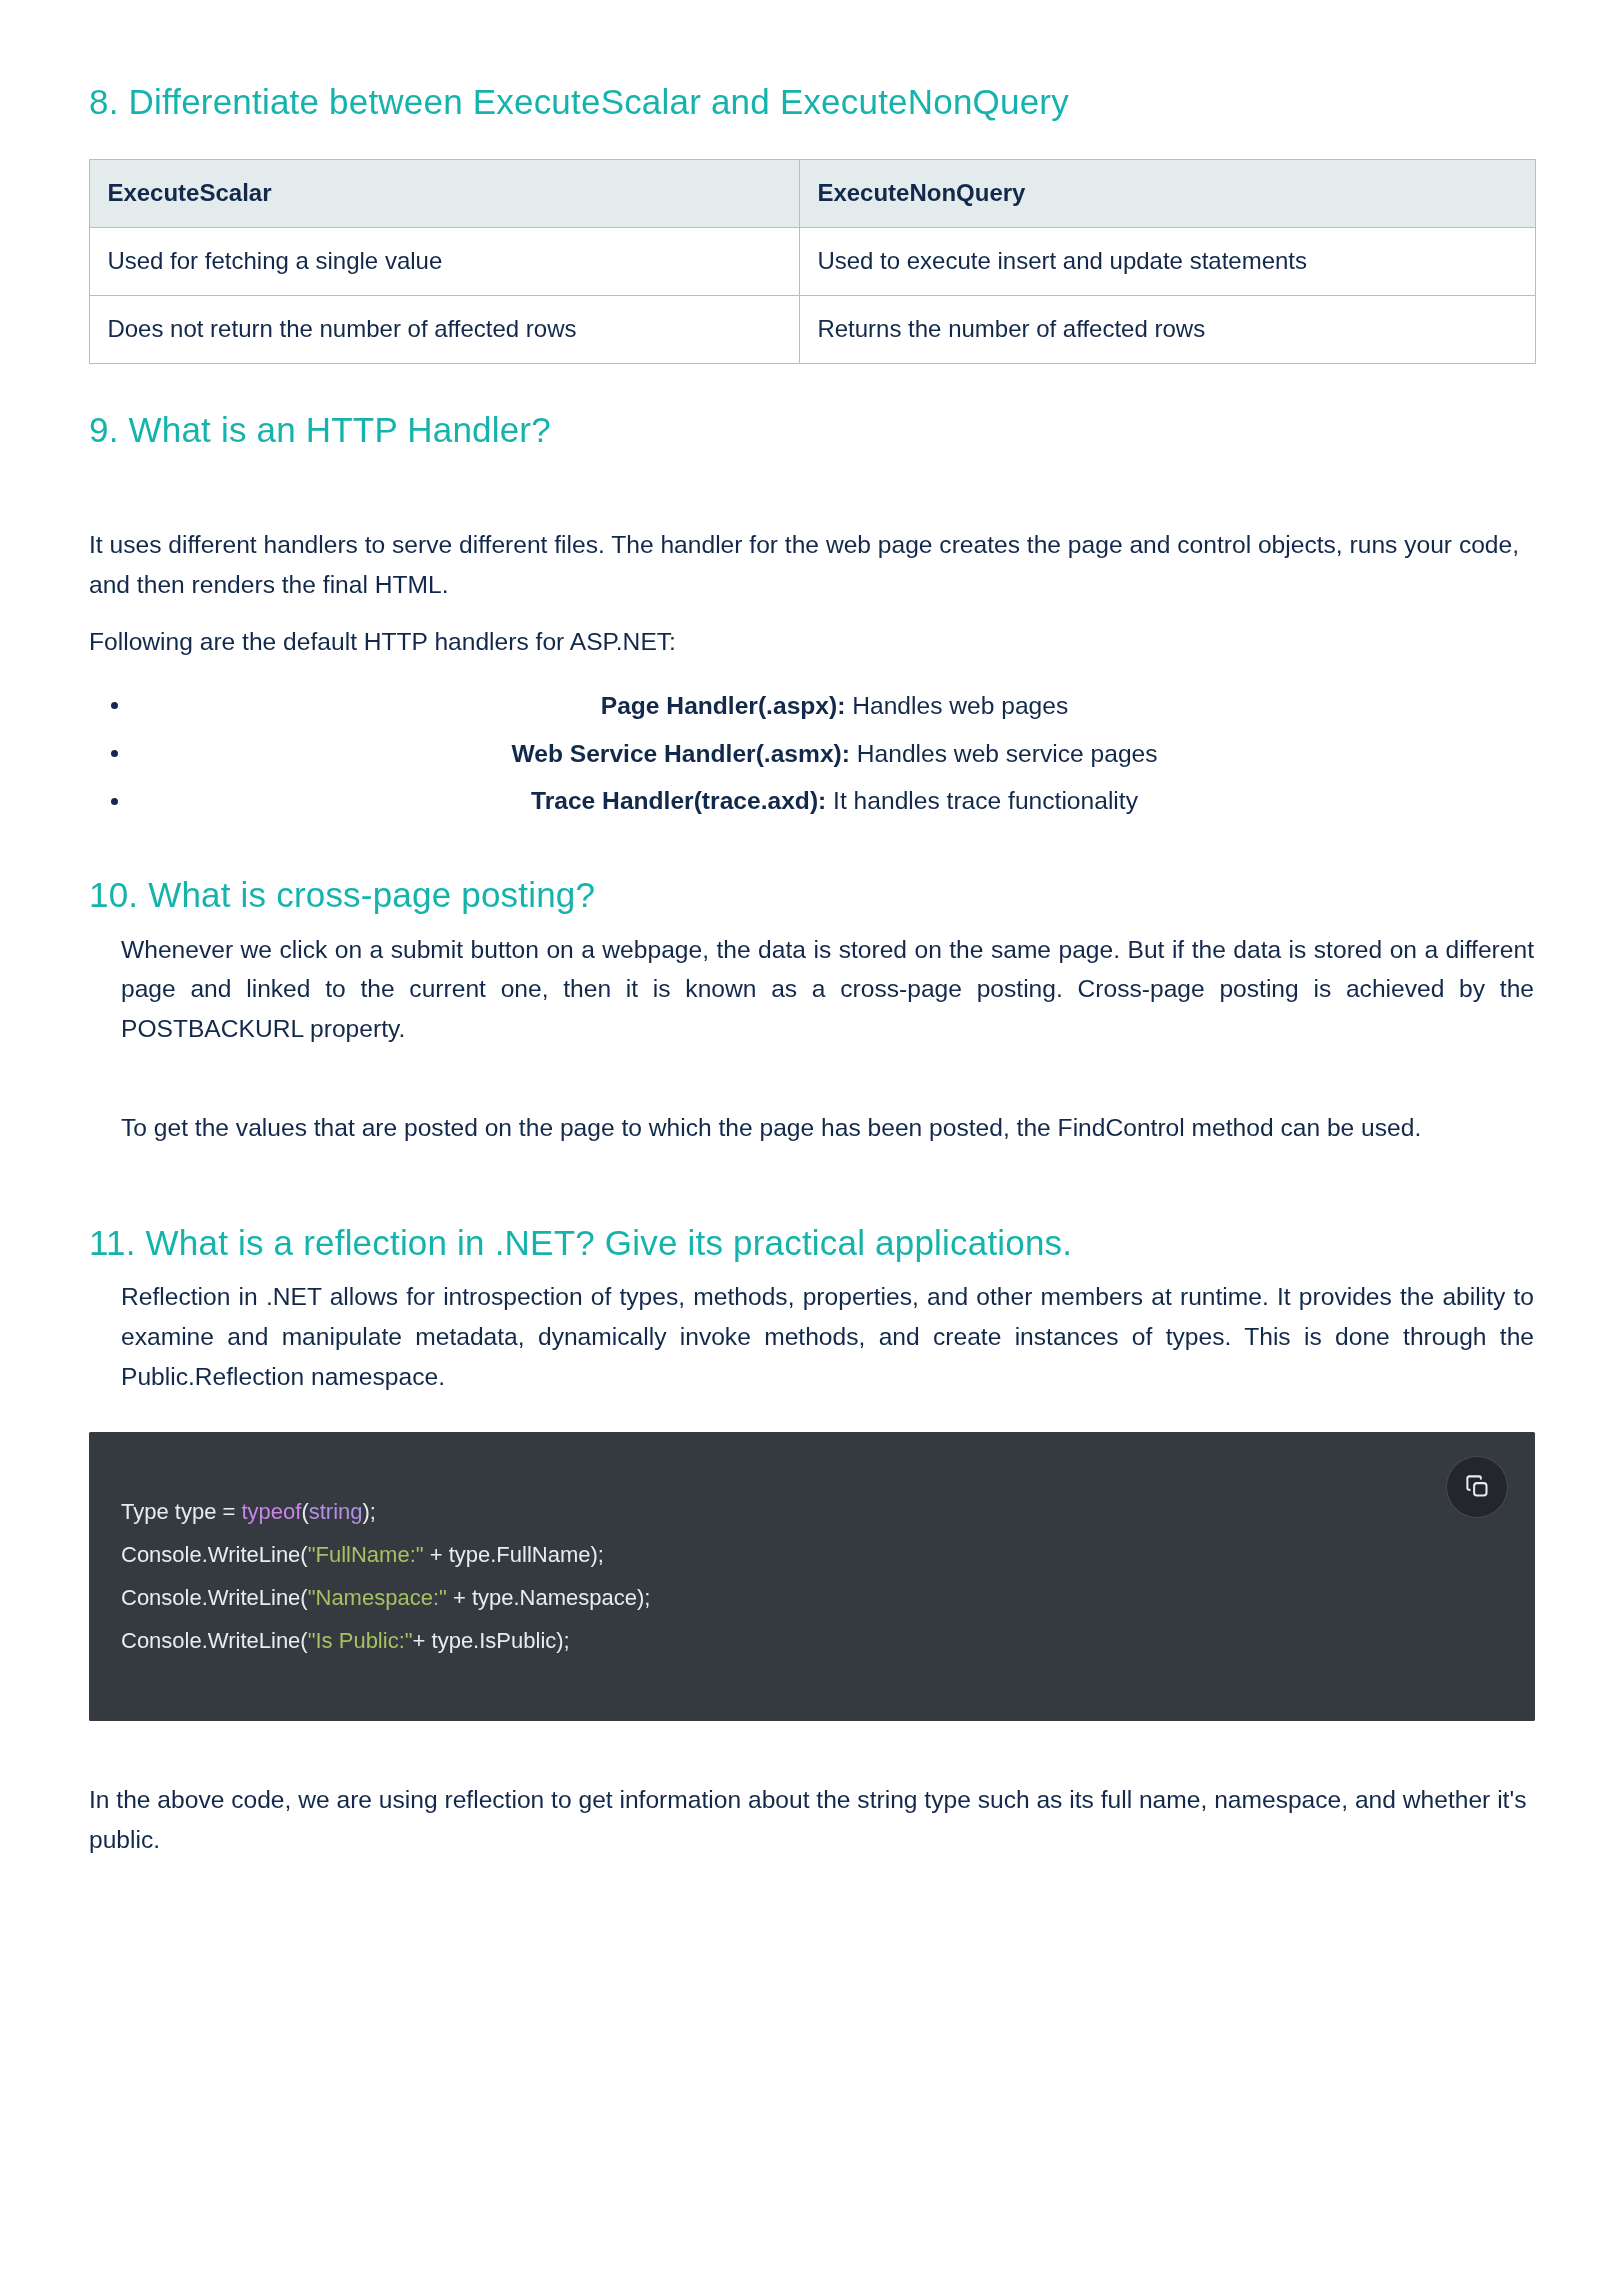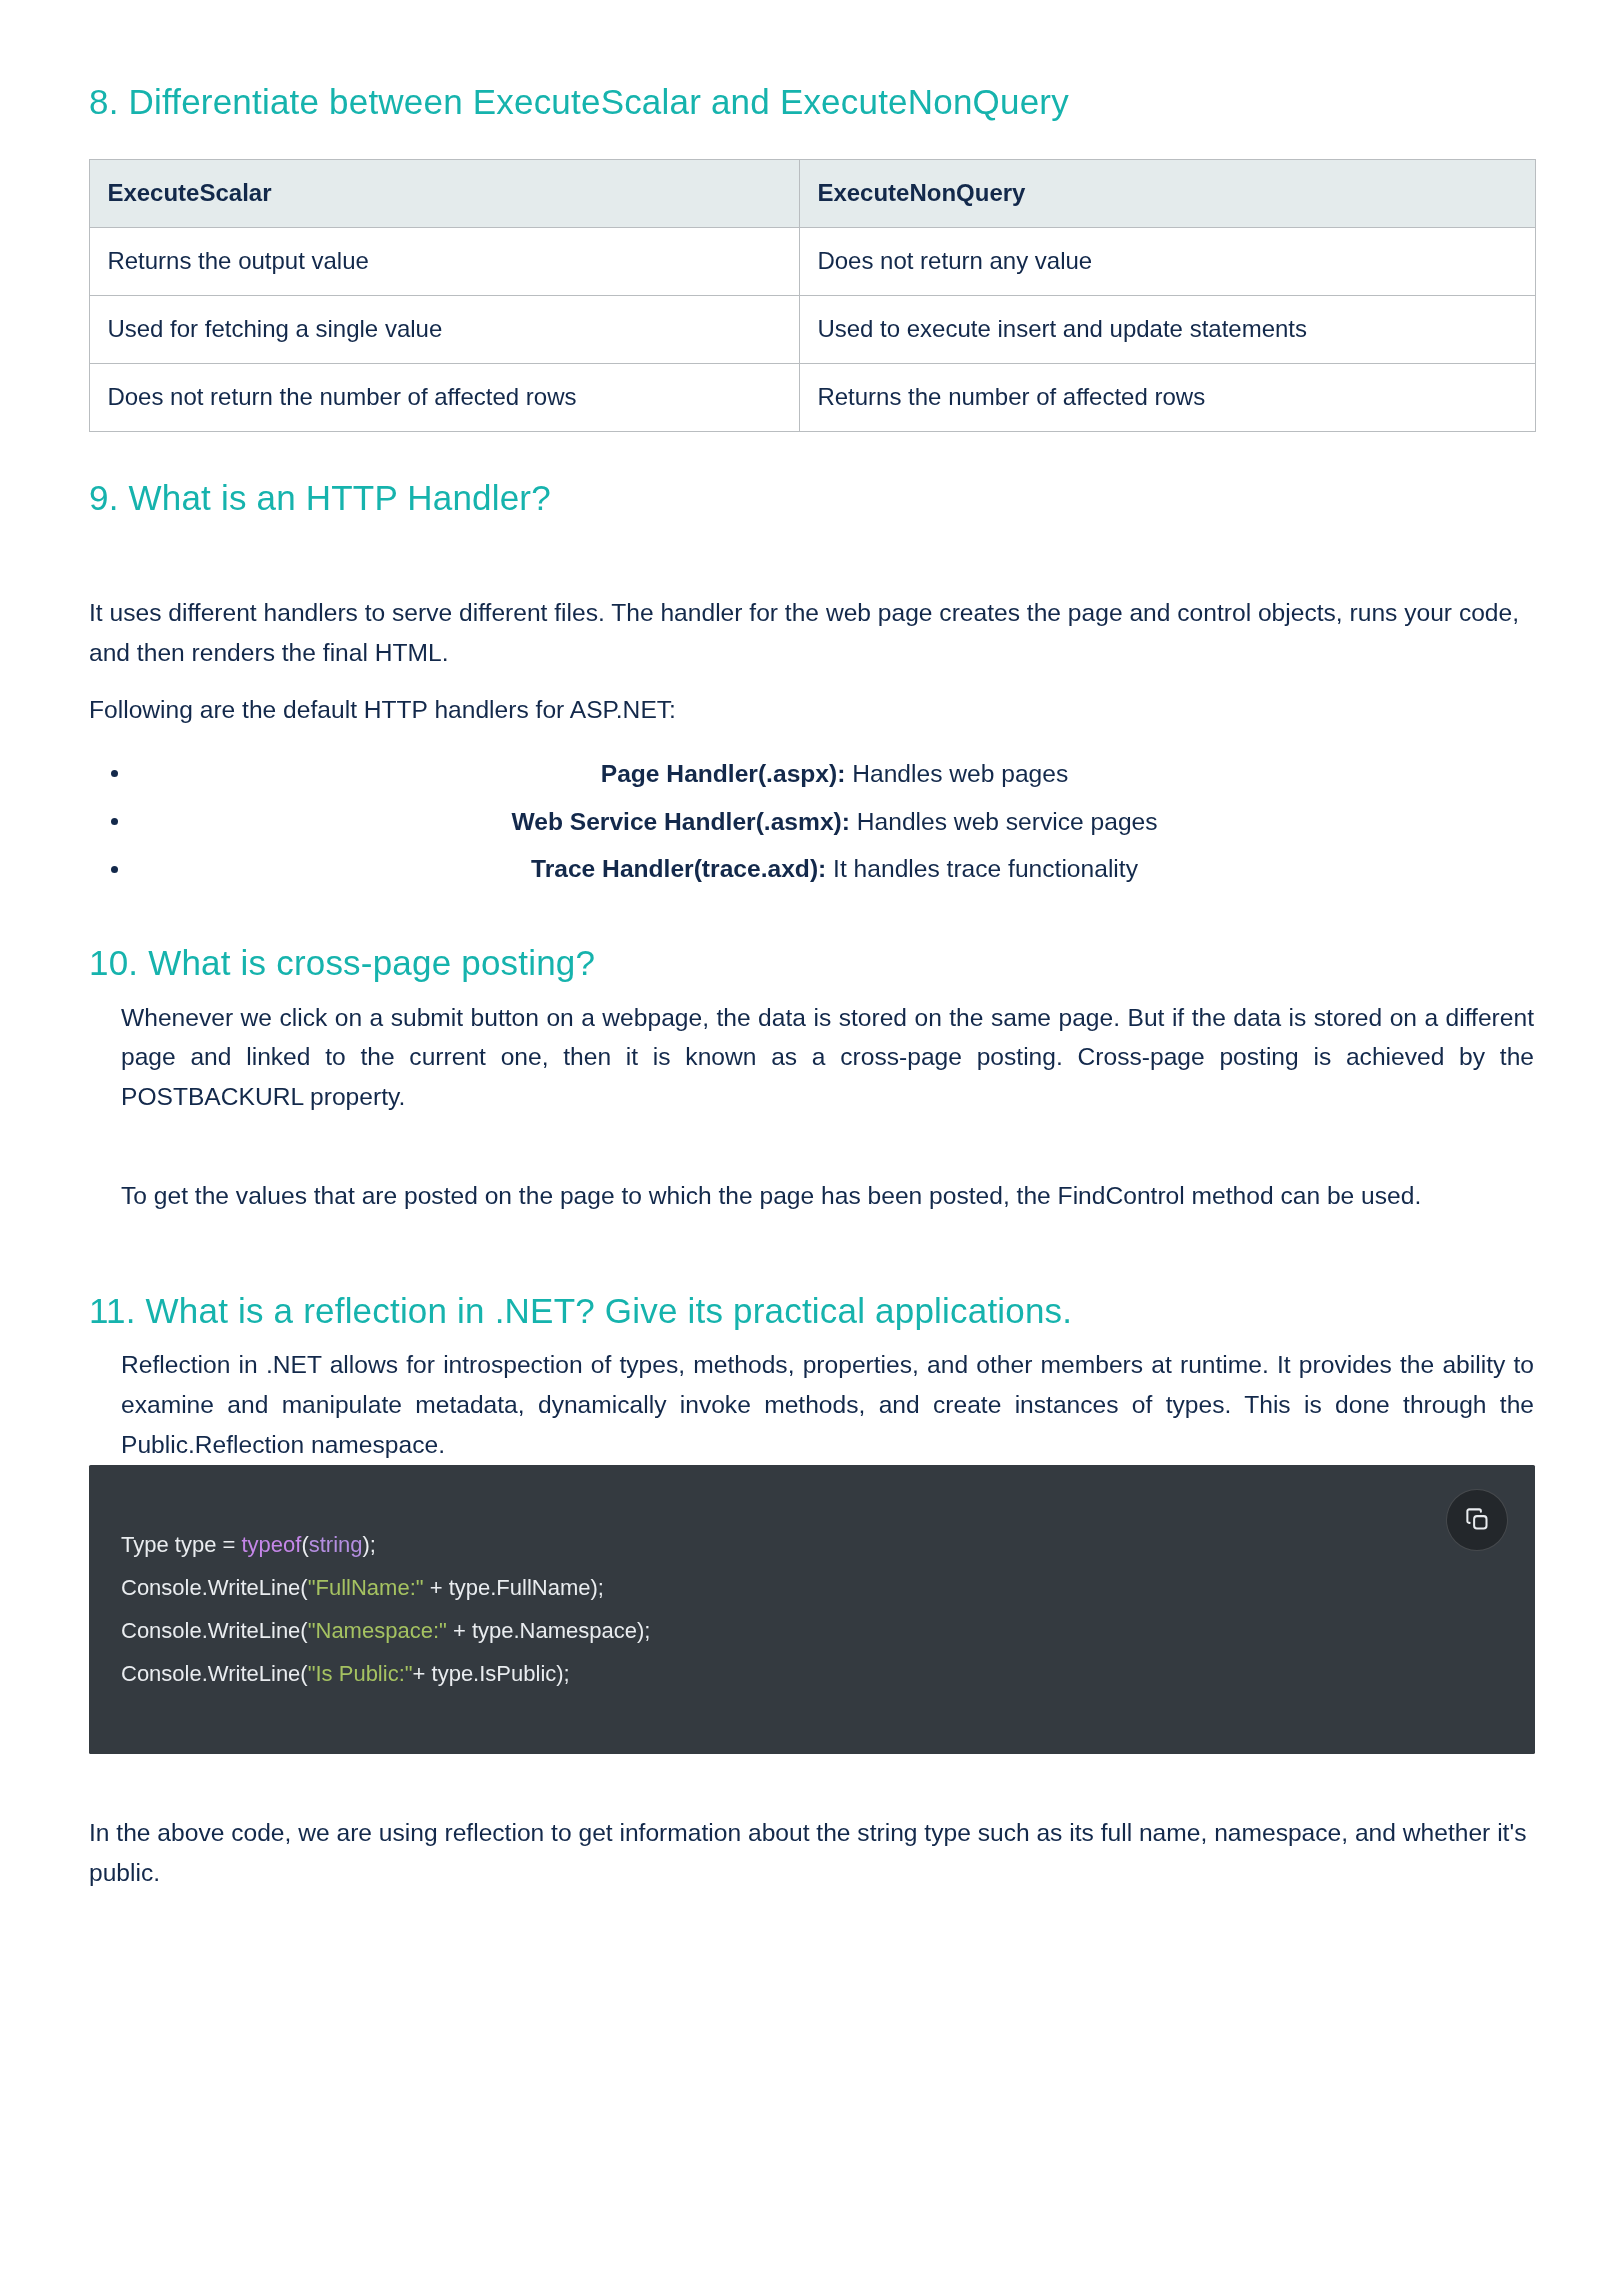--- a/index.html
+++ b/index.html
@@ -102,20 +102,21 @@
     width: 7.1px;
     height: 7.1px;
     border-radius: 50%;
     background: #13294b;
   }
   ul.handlers li b { font-weight: 700; }
 
   
   .code-wrap {
     position: relative;
+    margin-top: 35px;
     background: #343a40;
     border-radius: 1.6px;
     width: 1446px;
     box-sizing: border-box;
     padding: 59px 32px 59px 32px;
   }
   .code-line {
     font-family: "Liberation Sans", sans-serif;
     font-size: 22px;
     line-height: 1.08;
@@ -155,24 +156,20 @@
         <col class="c2">
       </colgroup>
     <thead>
       <tr>
         <th>ExecuteScalar</th>
         <th>ExecuteNonQuery</th>
       </tr>
     </thead>
     <tbody>
       <tr>
-        <td>Returns the output value</td>
-        <td>Does not return any value</td>
-      </tr>
-      <tr>
         <td>Used for fetching a single value</td>
         <td>Used to execute insert and update statements</td>
       </tr>
       <tr>
         <td>Does not return the number of affected rows</td>
         <td>Returns the number of affected rows</td>
       </tr>
     </tbody>
   </table>
 

